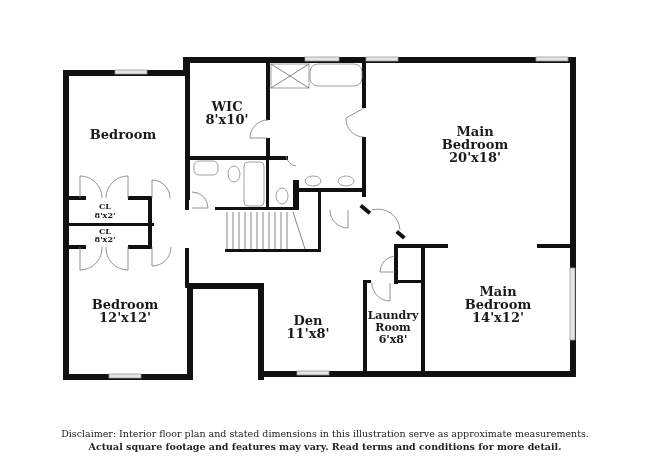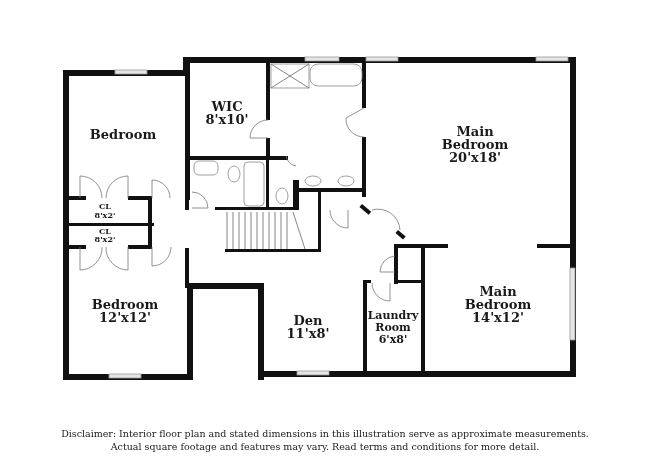--- a/index.html
+++ b/index.html
@@ -163,13 +163,13 @@
     <text class="lbl" style="font-size:11px" x="393" y="331">Room</text>
     <text class="lbl" style="font-size:11px" x="393" y="343">6'x8'</text>
 
     <text class="lbl lbl-lg" x="498" y="296">Main</text>
     <text class="lbl lbl-lg" x="498" y="309">Bedroom</text>
     <text class="lbl lbl-lg" x="498" y="322">14'x12'</text>
   </g>
 </svg>
 
 <div class="disclaimer" style="top:428px;">Disclaimer: Interior floor plan and stated dimensions in this illustration serve as approximate measurements.</div>
-<div class="disclaimer" style="top:441px;">Actual square footage and features may vary. Read terms and conditions for more detail.</div>
+<div class="disclaimer" style="top:441px;font-weight:bold;">Actual square footage and features may vary. Read terms and conditions for more detail.</div>
 
 </body></html>

